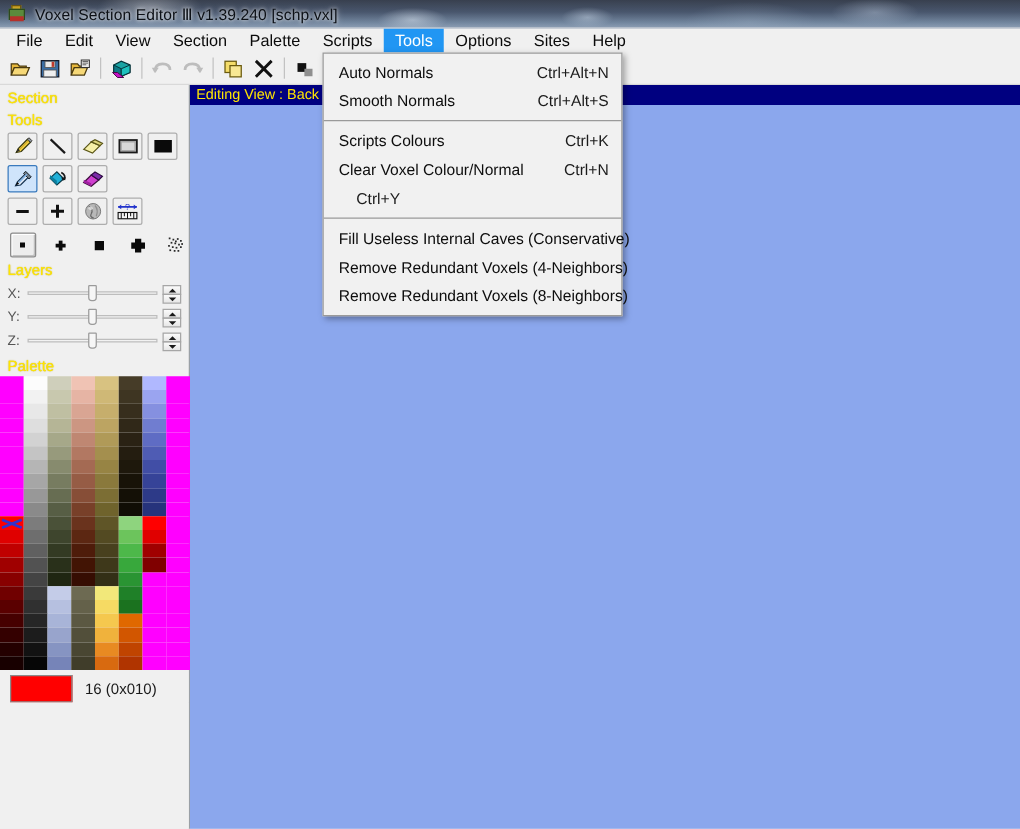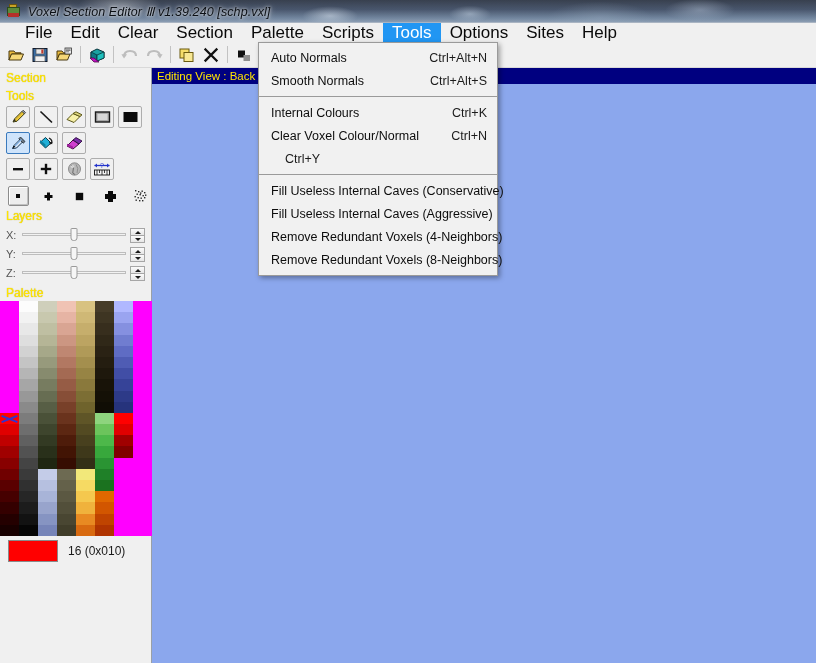--- a/index.html
+++ b/index.html
@@ -46,35 +46,34 @@
     background:#c9a227; border:1px solid #6b540f;
   }
   #titlebar .appicon .sh{
     position:absolute; left:2px; top:10px; width:11px; height:4px;
     background:#b5302a;
   }
   #title-text {
     font-size:12.5px; color:#0c1016; white-space:nowrap;
     text-shadow: 0 0 3px rgba(255,255,255,.85), 0 0 6px rgba(255,255,255,.6);
     letter-spacing: .1px;
-    font-style: italic;
   }
 
   
   #app {
     position:absolute; left:0; top:22px; width:816px; height:641px;
     background:#f0f0f0; z-index:6;
     border-top:1px solid #a9b4c2;
   }
 
   
   #menubar {
     height:19px; background:#f0f0f0;
-    display:flex; align-items:stretch; padding-left:16px;
-    font-size:17px; color:#0a0a0a;
+    display:flex; align-items:stretch; padding-left:4px;
+    font-size:13px; color:#0a0a0a;
     position:relative; z-index: 40;
   }
   #menubar .mi {
     padding:0 9px; display:flex; align-items:center;
     white-space:nowrap; cursor:default;
   }
   #menubar .mi.active { background:#2196f3; color:#fff; }
 
   
   #toolbar {
@@ -224,21 +223,21 @@
       <div class="sh"></div>
   </div>
   <div id="title-text">Voxel Section Editor Ⅲ v1.39.240 [schp.vxl]</div>
 </div>
 
 <div id="app">
 
   <div id="menubar">
     <div class="mi">File</div>
     <div class="mi">Edit</div>
-    <div class="mi">Clear</div>
+    <div class="mi">View</div>
     <div class="mi">Section</div>
     <div class="mi">Palette</div>
     <div class="mi">Scripts</div>
     <div class="mi active">Tools</div>
     <div class="mi">Options</div>
     <div class="mi">Sites</div>
     <div class="mi">Help</div>
   </div>
 
   <div id="toolbar">
@@ -683,37 +682,34 @@
     <div class="row">
       <span class="lbl">Auto Normals</span>
       <span class="acc">Ctrl+Alt+N</span>
     </div>
     <div class="row">
       <span class="lbl">Smooth Normals</span>
       <span class="acc">Ctrl+Alt+S</span>
     </div>
     <div class="sep"></div>
     <div class="row">
-      <span class="lbl">Internal Colours</span>
+      <span class="lbl">Scripts Colours</span>
       <span class="acc">Ctrl+K</span>
     </div>
     <div class="row">
       <span class="lbl">Clear Voxel Colour/Normal</span>
       <span class="acc">Ctrl+N</span>
     </div>
     <div class="row">
       <span class="acc">Ctrl+Y</span>
     </div>
     <div class="sep"></div>
     <div class="row">
       <span class="lbl">Fill Useless Internal Caves (Conservative)</span>
     </div>
     <div class="row">
-      <span class="lbl">Fill Useless Internal Caves (Aggressive)</span>
-    </div>
-    <div class="row">
       <span class="lbl">Remove Redundant Voxels (4-Neighbors)</span>
     </div>
     <div class="row">
       <span class="lbl">Remove Redundant Voxels (8-Neighbors)</span>
     </div>
   </div>
 </div>
 
 </body></html>

